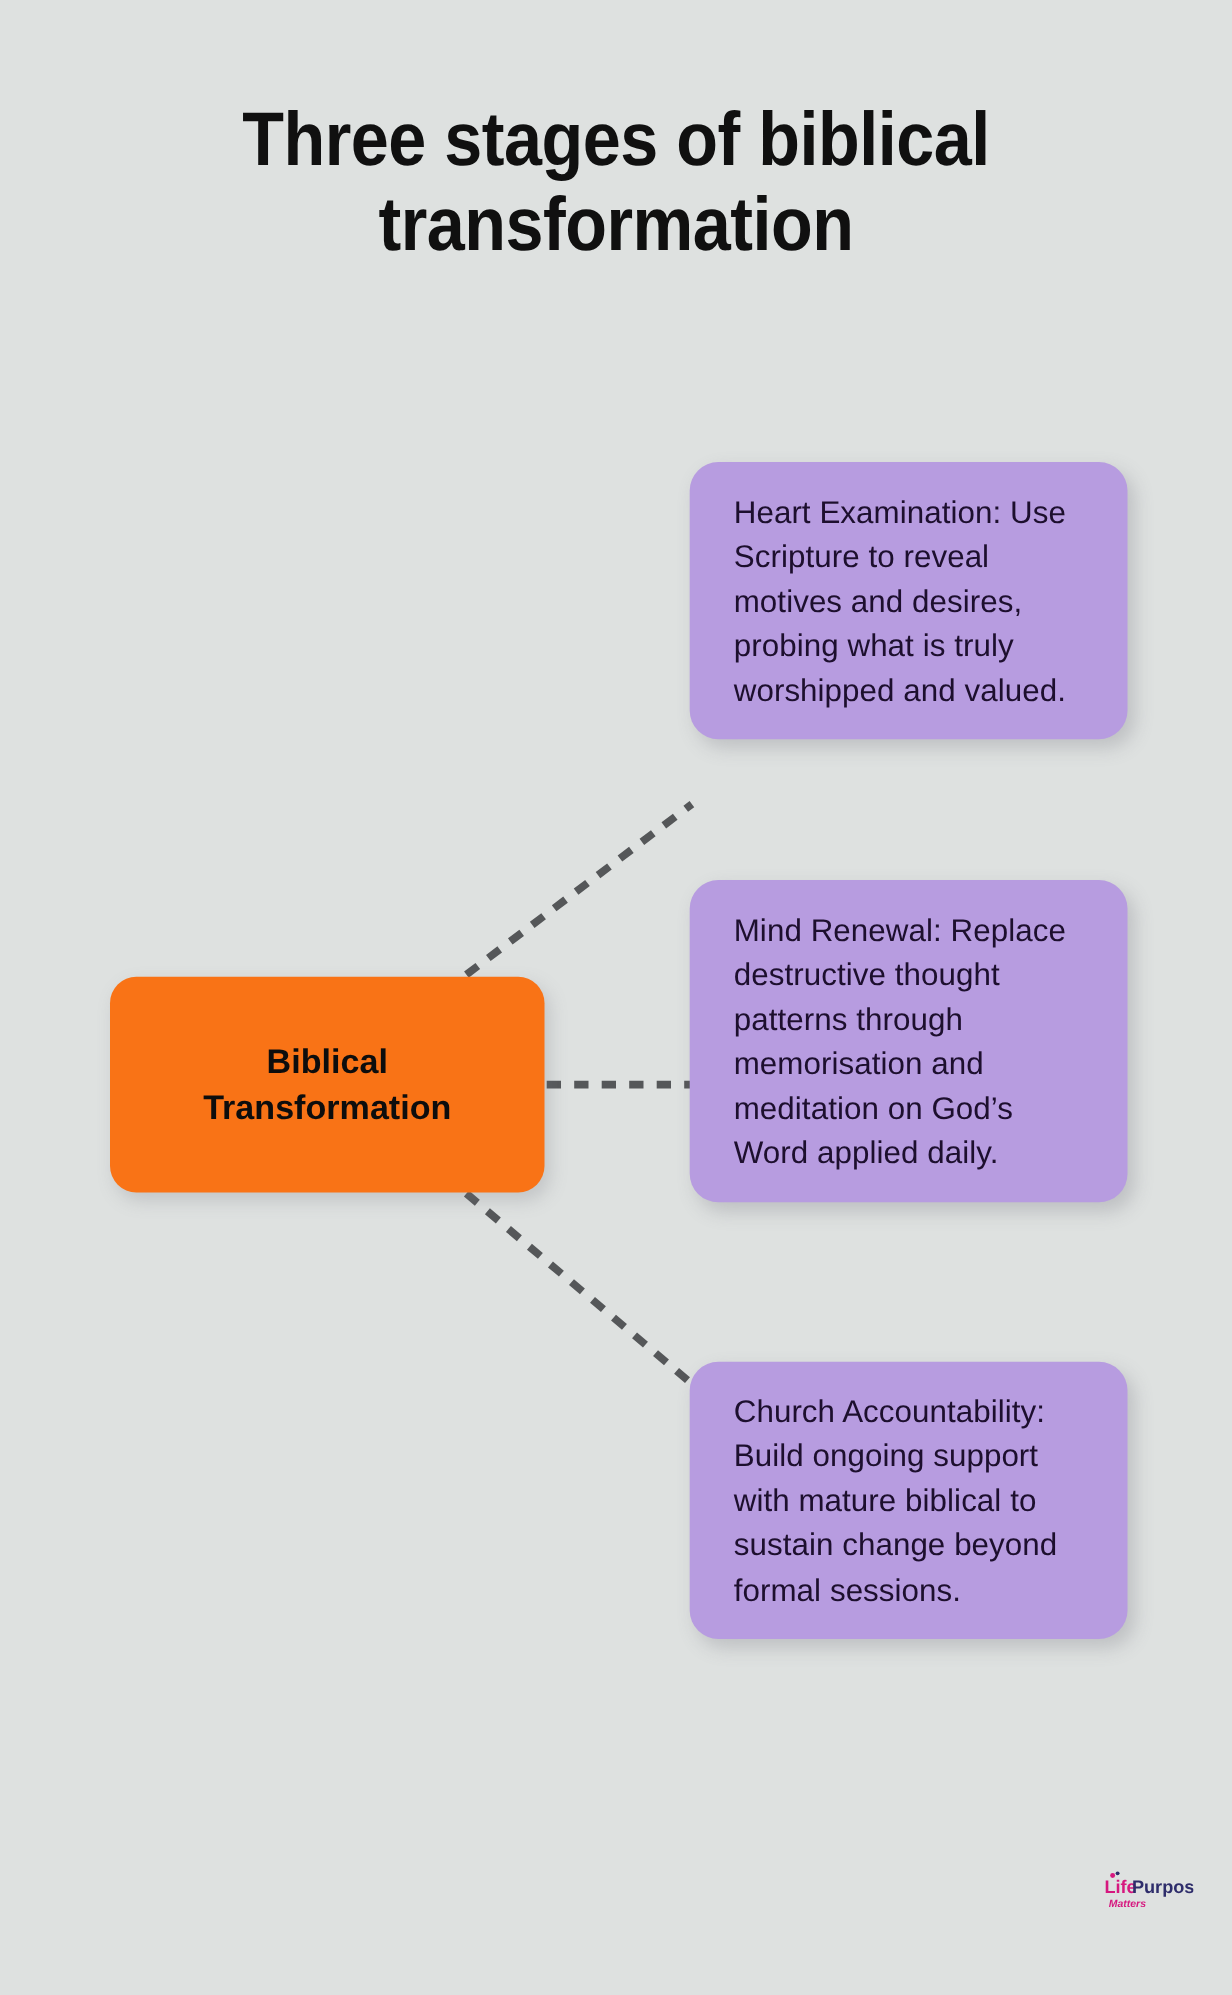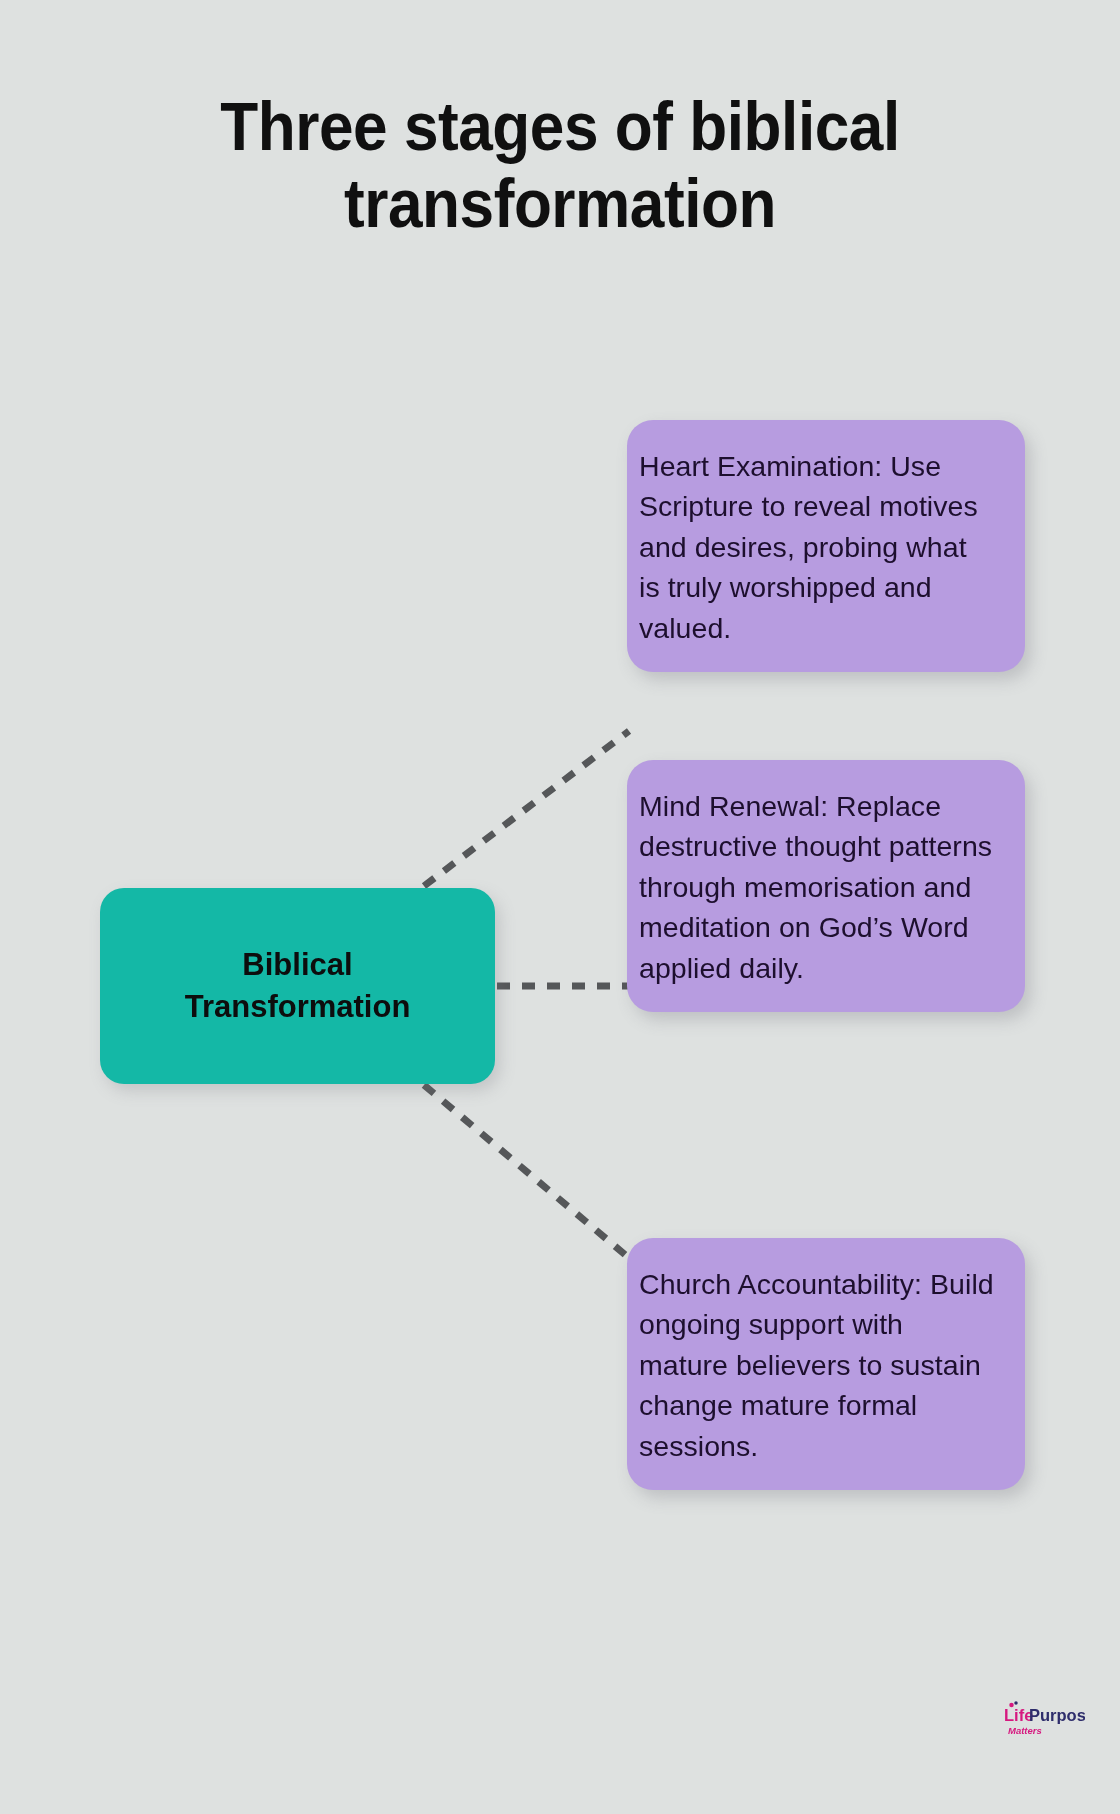--- a/index.html
+++ b/index.html
@@ -52,31 +52,31 @@
 
   
   .pcard {
     position: absolute;
     left: 627px;
     width: 398px;
     background: #b79ce0;
     border-radius: 26px;
     box-shadow: 6px 8px 16px rgba(120,120,128,0.30);
     box-sizing: border-box;
-    padding: 26px 30px 24px 12px;
+    padding: 26px 30px 24px 40px;
   }
   .pcard-text {
     font-family: "Liberation Sans", sans-serif;
     font-size: 28.5px;
     line-height: 1.42;
     color: #1d0f2e;
     letter-spacing: 0.05px;
   }
   #card-1 { top: 420px; }
-  #card-2 { top: 760px; }
+  #card-2 { top: 800px; }
   #card-3 { top: 1238px; }
 
   
   #center-card {
     position: absolute;
     left: 100px;
     top: 888px;
     width: 395px;
     height: 196px;
     background: #ffffff;
@@ -125,24 +125,24 @@
 
   <div class="pcard" id="card-1" style="background: rgb(183, 156, 224);">
     <div class="pcard-text" style="color: rgb(29, 15, 46);">Heart Examination: Use Scripture to reveal motives and desires, probing what is truly worshipped and valued.</div>
   </div>
 
   <div class="pcard" id="card-2" style="background: rgb(183, 156, 224);">
     <div class="pcard-text" style="color: rgb(29, 15, 46);">Mind Renewal: Replace destructive thought patterns through memorisation and meditation on God’s Word applied daily.</div>
   </div>
 
   <div class="pcard" id="card-3" style="background: rgb(183, 156, 224);">
-    <div class="pcard-text" style="color: rgb(29, 15, 46);">Church Accountability: Build ongoing support with mature believers to sustain change mature formal sessions.</div>
+    <div class="pcard-text" style="color: rgb(29, 15, 46);">Church Accountability: Build ongoing support with mature biblical to sustain change beyond formal sessions.</div>
   </div>
 
-  <div id="center-card" style="background: #14b8a6; justify-content: center;">
+  <div id="center-card" style="background: #f97316; justify-content: center;">
     <div class="label" style="color: rgb(13, 13, 13);">Biblical
 Transformation</div>
   </div>
 
   <div id="logo">
     <svg viewBox="0 0 220 136" width="110" height="68">
 
       <path d="M78 10 A58 58 0 1 0 78 126 A46 46 0 1 1 78 10 Z" fill="#2e2d6b"></path>
 
       <path d="M66 30 A38 38 0 1 0 66 106 A29 29 0 1 1 66 30 Z" fill="#d6187f"></path>

